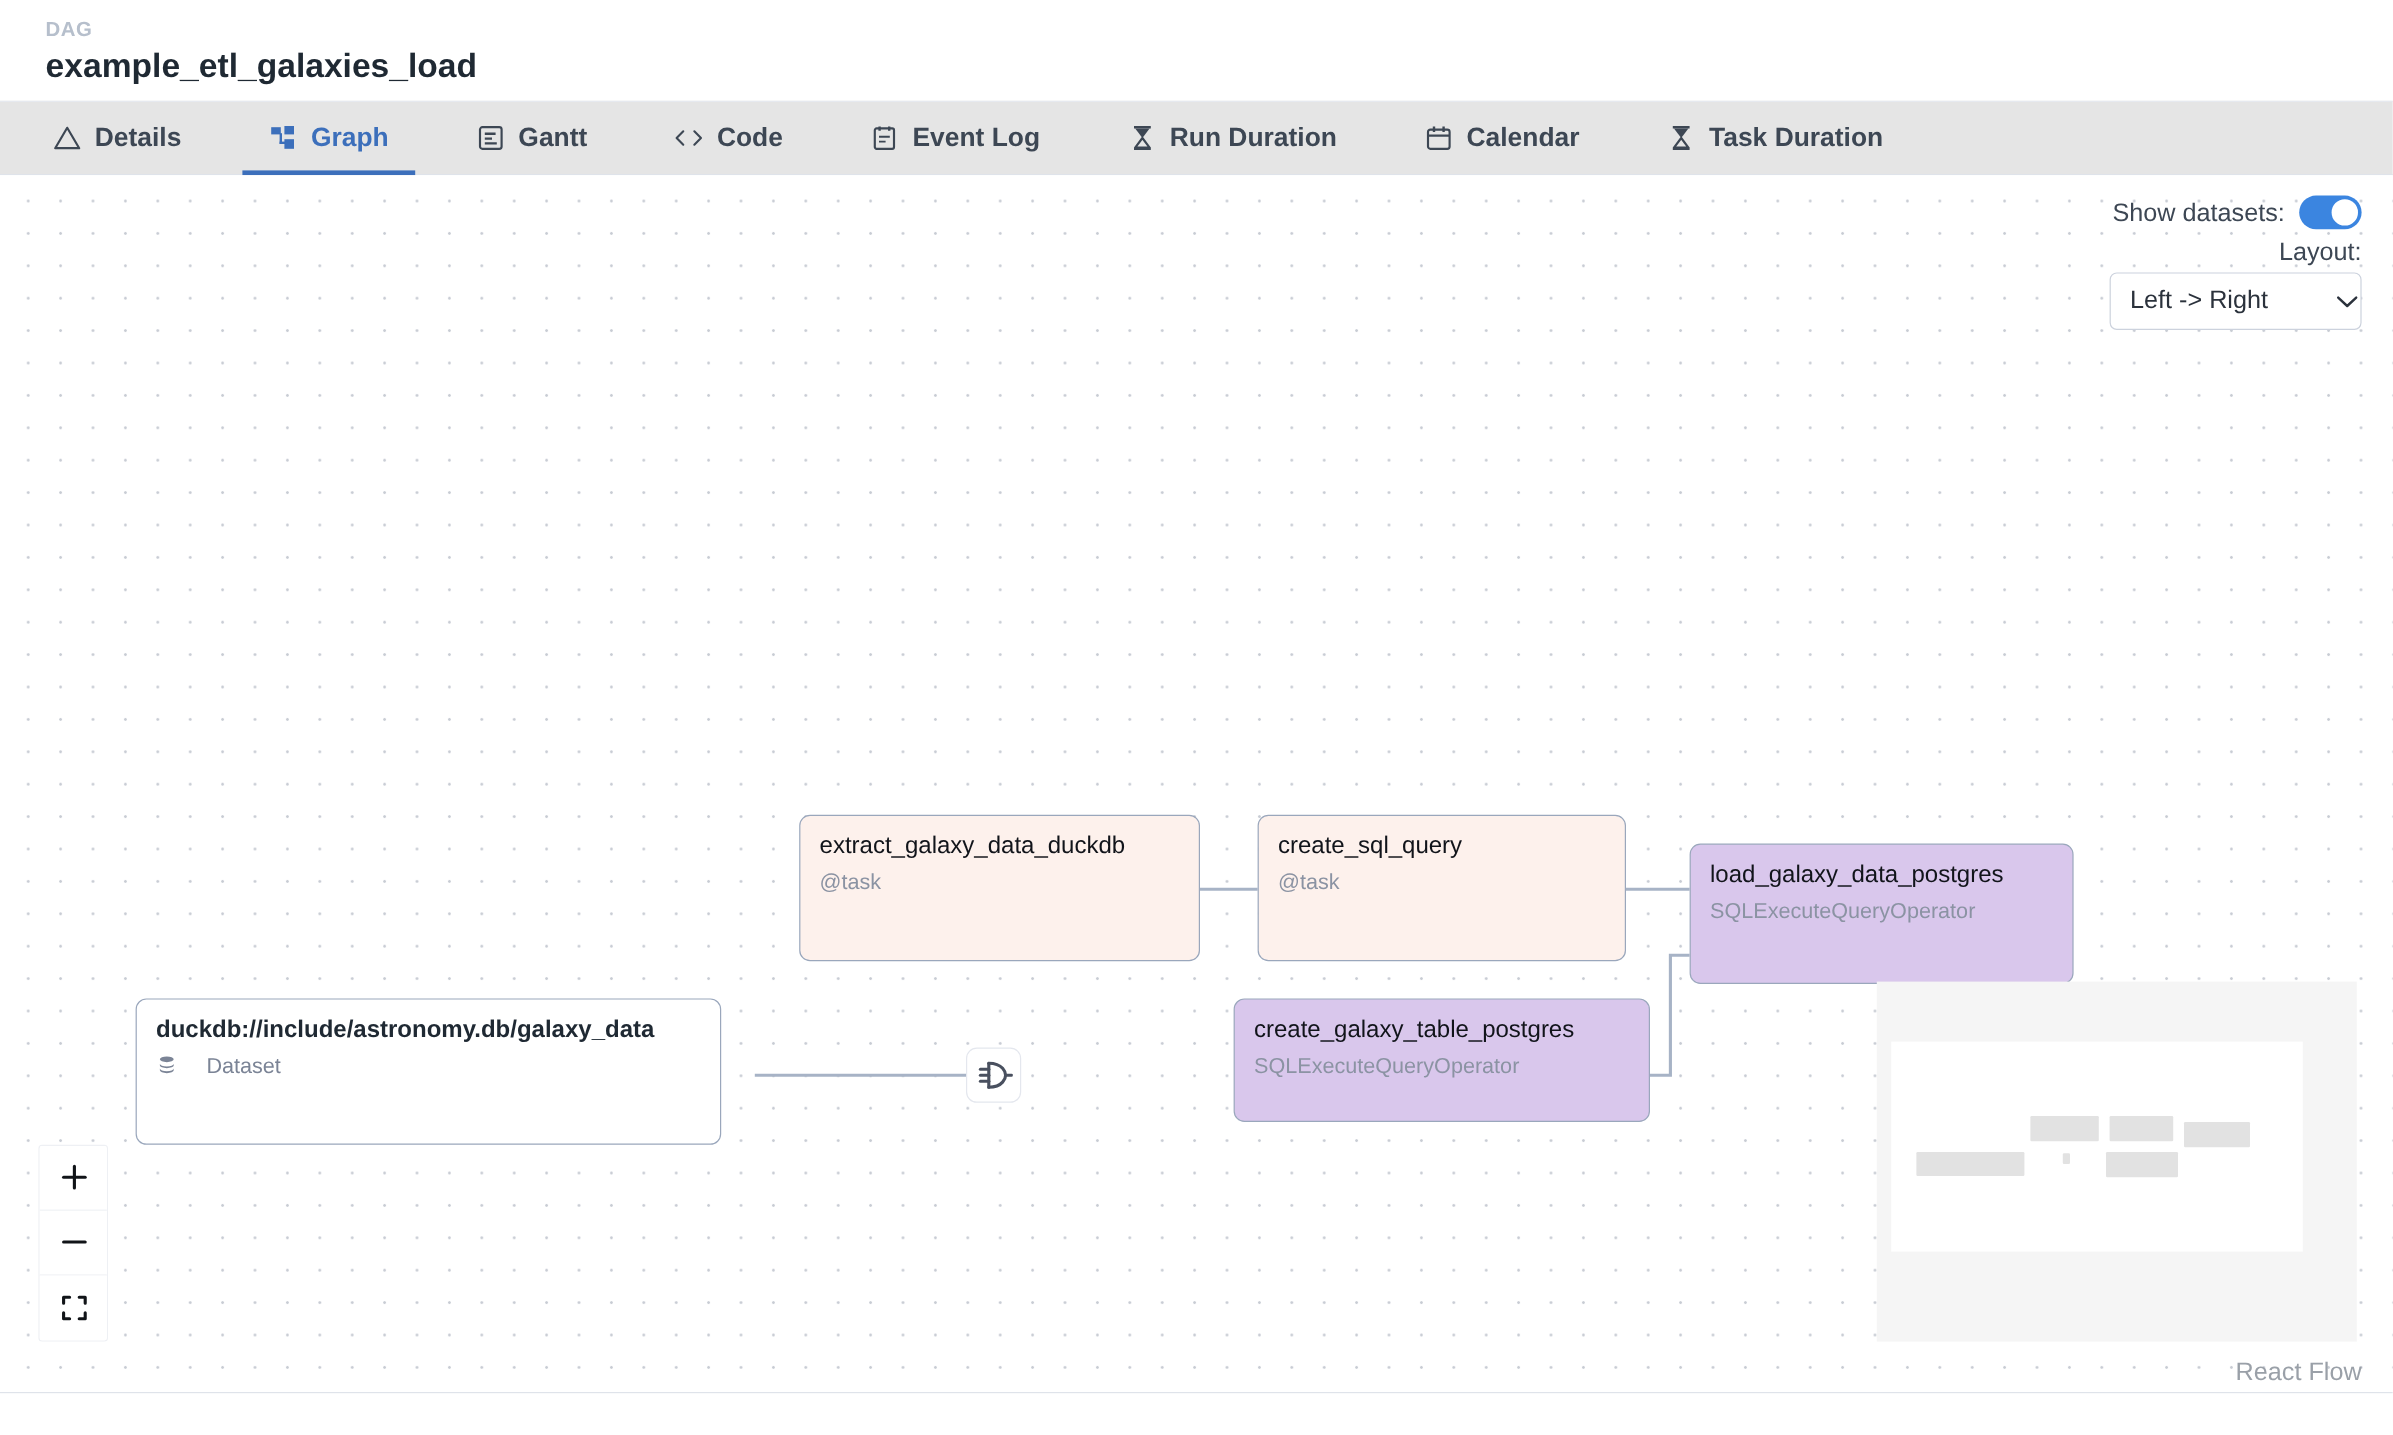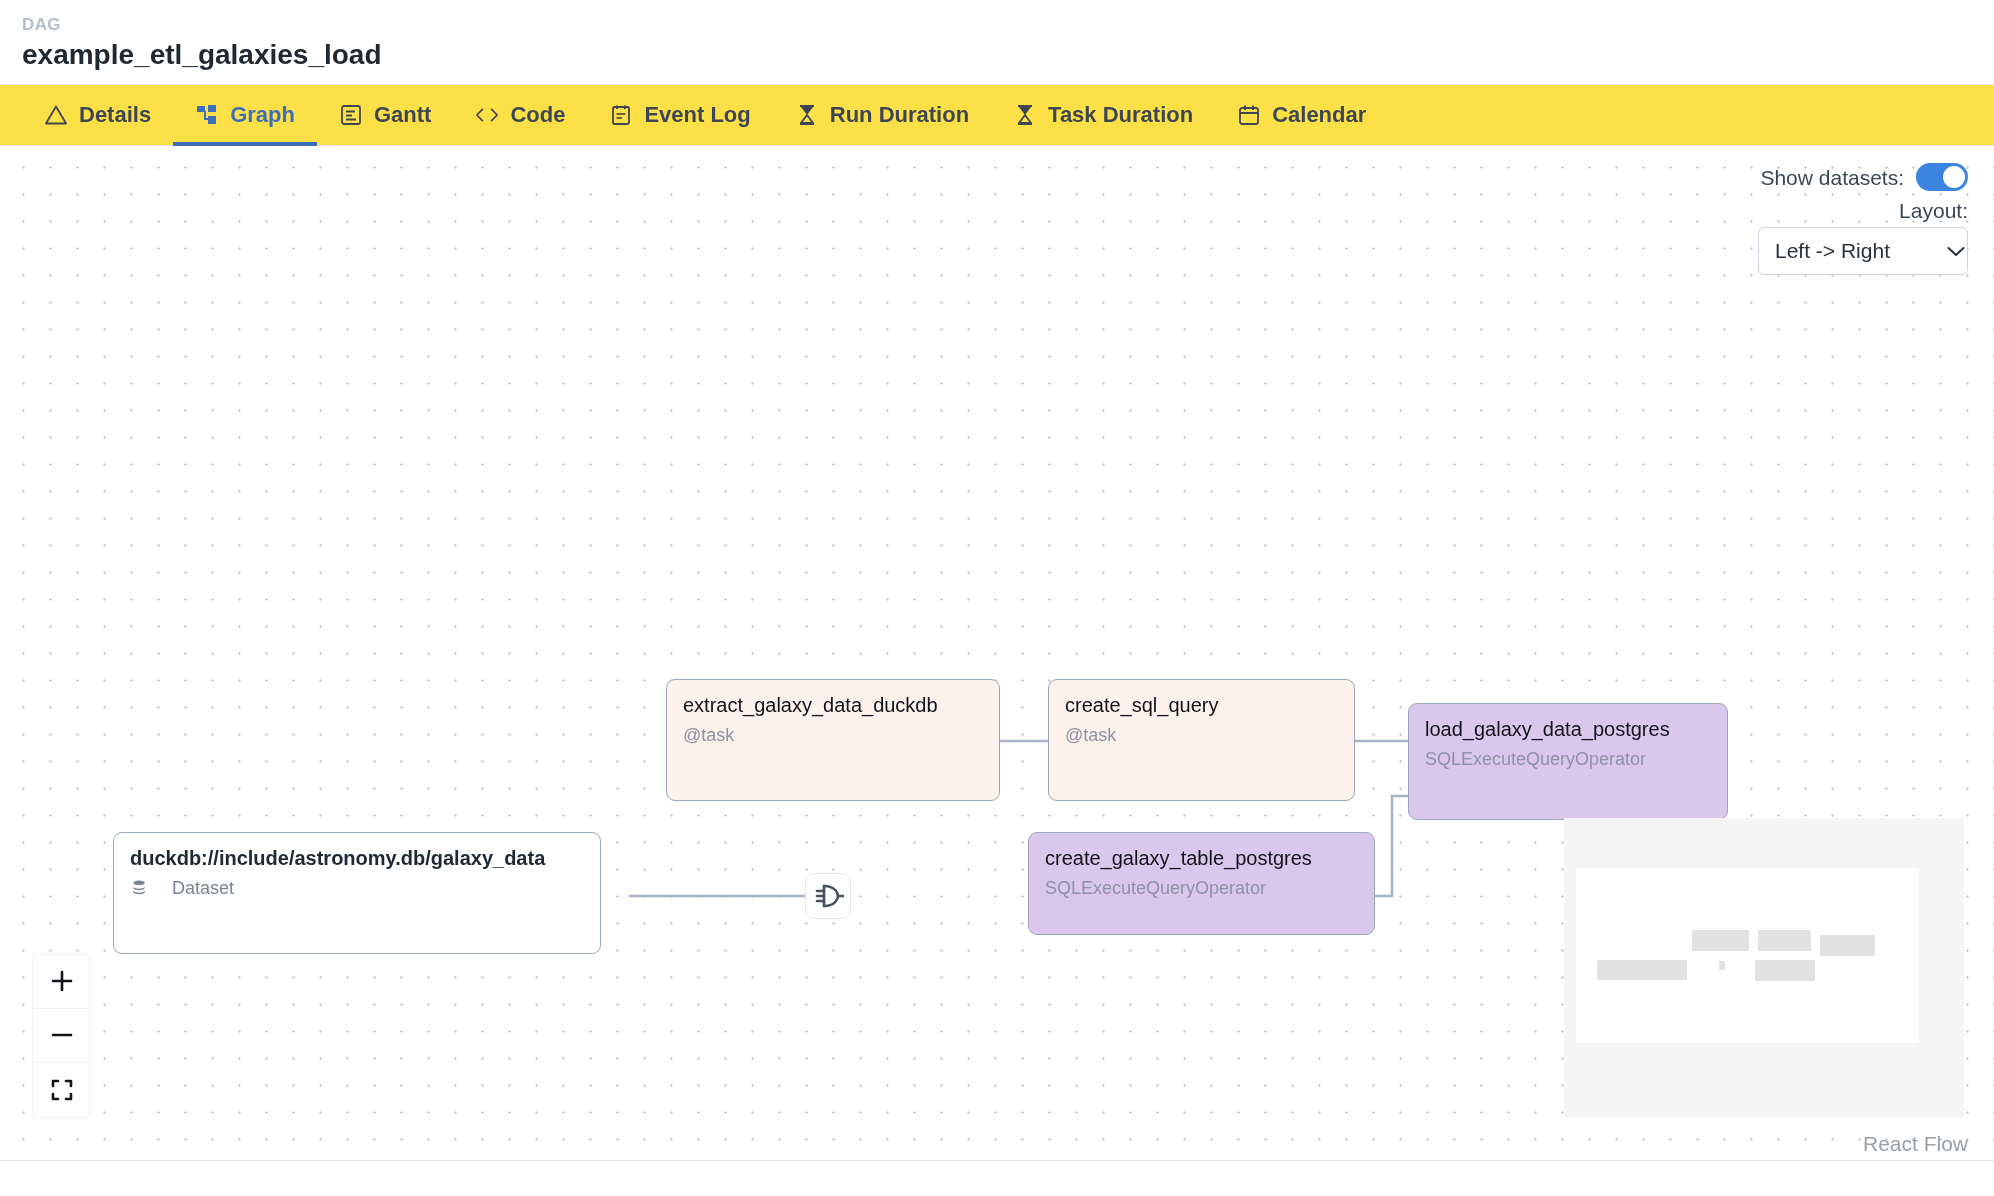--- a/index.html
+++ b/index.html
@@ -7,20 +7,21 @@
     width: 1994px; height: 1196px;
     font-family: "Liberation Sans", sans-serif;
     background: #ffffff;
     overflow: hidden;
   }
 
   
   .page-header {
     padding: 14px 22px 10px 22px;
     background: #ffffff;
+    margin-left: 16px;
   }
   .dag-kicker {
     font-size: 17px;
     font-weight: bold;
     color: #b6bfcc;
     letter-spacing: .4px;
     line-height: 1.25;
   }
   .dag-title {
     font-size: 28px;
@@ -29,23 +30,24 @@
     line-height: 1.3;
     margin-top: 2px;
   }
 
   
   .tabbar {
     display: flex;
     align-items: stretch;
     border-top: 1px solid #e6e9ef;
     border-bottom: 1px solid #dfe3ea;
-    background: #fde047;
+    background: #e5e5e5;
     height: 62px;
     padding-left: 22px;
+    gap: 29px;
   }
   .tab {
     display: flex;
     align-items: center;
     gap: 11px;
     padding: 0 22px;
     font-size: 22px;
     font-weight: bold;
     color: #3d4754;
     position: relative;
@@ -305,40 +307,40 @@
         <path d="M5 4 L17 4 L11 12 Z" fill="#3d4754" stroke="none"></path>
         <path d="M5 20 L17 20 L11 12 Z"></path>
         <line x1="4" y1="21" x2="18" y2="21" stroke-width="2"></line>
       </svg>
     </span>
     <span>Run Duration</span>
   </div>
 
   <div class="tab">
     <span class="tico">
+      <svg width="24" height="24" viewBox="0 0 24 24" fill="none" stroke="#3d4754" stroke-width="1.8">
+        <rect x="3" y="5" width="18" height="16" rx="2"></rect>
+        <line x1="3" y1="10" x2="21" y2="10" stroke-width="2"></line>
+        <line x1="8" y1="2.5" x2="8" y2="7" stroke-width="2"></line>
+        <line x1="16" y1="2.5" x2="16" y2="7" stroke-width="2"></line>
+      </svg>
+    </span>
+    <span>Calendar</span>
+  </div>
+
+  <div class="tab">
+    <span class="tico">
       <svg width="22" height="24" viewBox="0 0 22 24" fill="none" stroke="#3d4754" stroke-width="1.8" stroke-linejoin="round">
         <line x1="4" y1="3" x2="18" y2="3" stroke-width="2"></line>
         <path d="M5 4 L17 4 L11 12 Z" fill="#3d4754" stroke="none"></path>
         <path d="M5 20 L17 20 L11 12 Z"></path>
         <line x1="4" y1="21" x2="18" y2="21" stroke-width="2"></line>
       </svg>
     </span>
     <span>Task Duration</span>
-  </div>
-
-  <div class="tab">
-    <span class="tico">
-      <svg width="24" height="24" viewBox="0 0 24 24" fill="none" stroke="#3d4754" stroke-width="1.8">
-        <rect x="3" y="5" width="18" height="16" rx="2"></rect>
-        <line x1="3" y1="10" x2="21" y2="10" stroke-width="2"></line>
-        <line x1="8" y1="2.5" x2="8" y2="7" stroke-width="2"></line>
-        <line x1="16" y1="2.5" x2="16" y2="7" stroke-width="2"></line>
-      </svg>
-    </span>
-    <span>Calendar</span>
   </div>
 
 </div>
 
 <div class="canvas-wrap">
   <div class="flow-canvas">
 
     <svg class="edges">
       <g fill="none" stroke="#a7b3c6" stroke-width="2.6">
 

